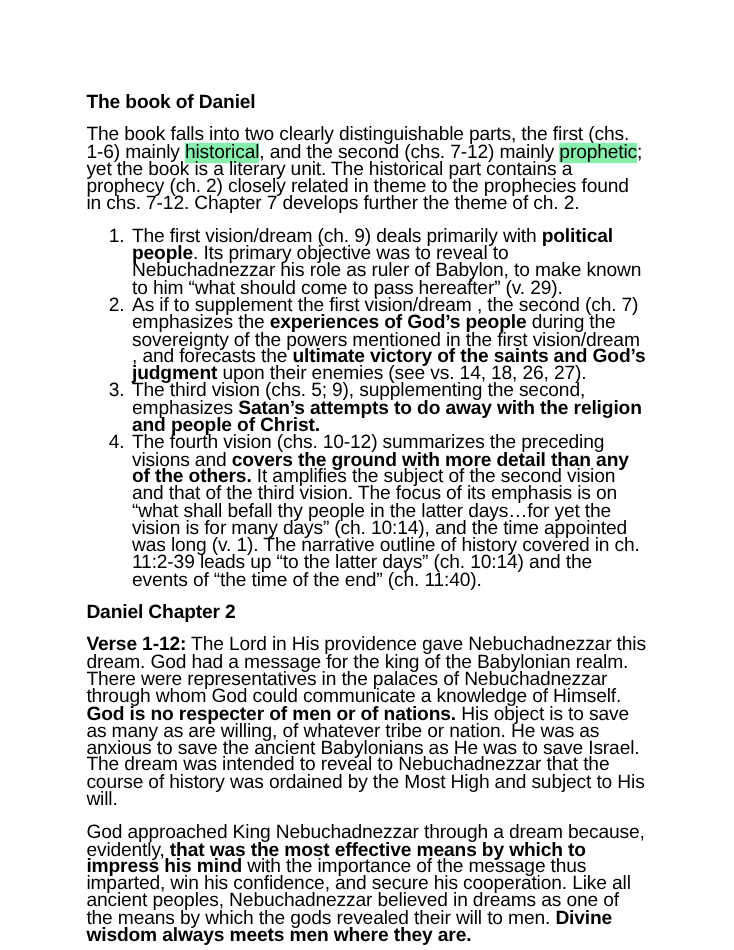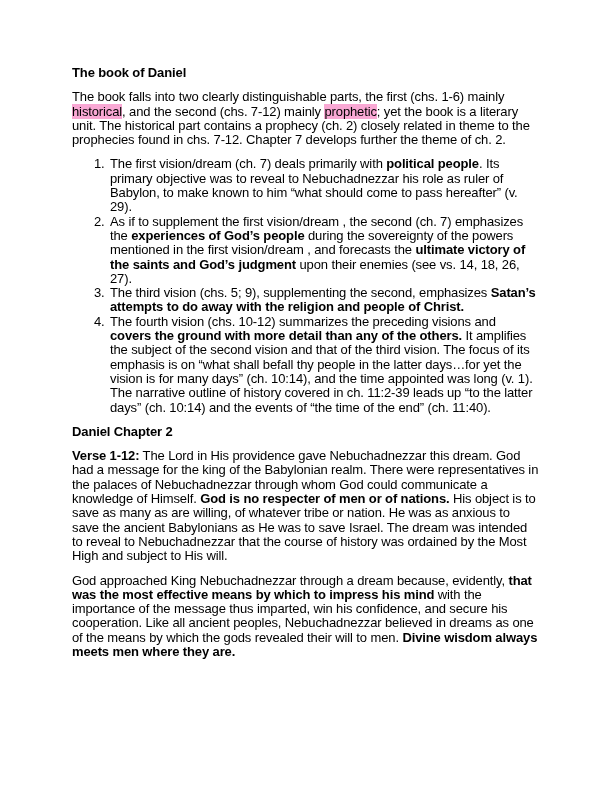--- a/index.html
+++ b/index.html
@@ -13,41 +13,41 @@
   }
   .page {
     width: 612px;
     height: 792px;
     background: #ffffff;
     padding: 66px 72px 40px 72px;
     overflow: hidden;
   }
   .doc-body p,
   .doc-body ol {
-    font-size: 13px;
+    font-size: 16px;
     line-height: 14.3px;
     letter-spacing: -0.12px;
-    margin: 0 0 10px 0;
+    margin: 13px 0 10px 0;
     text-align: left;
   }
   .doc-body p.heading { font-weight: bold; }
   .doc-body ol { padding-left: 36px; }
   .doc-body li { margin: 0; padding-left: 2px; }
   .b { font-weight: bold; }
-  .hl { background: #f9a8d4; }
+  .hl { background: #86efac; }
 </style>
 </head>
 <body>
 
 <div class="page">
   <div class="doc-body" id="doc-body">
       <p class="heading"><span class="b">The book of Daniel</span></p>
       <p class="paragraph"><span>The book falls into two clearly distinguishable parts, the first (chs. 1-6) mainly </span><span class="hl">historical</span><span>, and the second (chs. 7-12) mainly </span><span class="hl">prophetic</span><span>; yet the book is a literary unit. The historical part contains a prophecy (ch. 2) closely related in theme to the prophecies found in chs. 7-12. Chapter 7 develops further the theme of ch. 2.</span></p>
       <ol>
-        <li><span>The first vision/dream  (ch. 7) deals primarily with </span><span class="b">political people</span><span>. Its primary objective was to reveal to Nebuchadnezzar his role as ruler of Babylon, to make known to him “what should come to pass hereafter” (v. 29).</span></li>
+        <li><span>The first vision/dream  (ch. 9) deals primarily with </span><span class="b">political people</span><span>. Its primary objective was to reveal to Nebuchadnezzar his role as ruler of Babylon, to make known to him “what should come to pass hereafter” (v. 29).</span></li>
         <li><span>As if to supplement the first vision/dream , the second (ch. 7) emphasizes the </span><span class="b">experiences of God’s people</span><span> during the sovereignty of the powers mentioned in the first vision/dream , and forecasts the </span><span class="b">ultimate victory of the saints and God’s judgment</span><span> upon their enemies (see vs. 14, 18, 26, 27).</span></li>
         <li><span>The third vision (chs. 5; 9), supplementing the second, emphasizes </span><span class="b">Satan’s attempts to do away with the religion and people of Christ.</span></li>
         <li><span>The fourth vision (chs. 10-12) summarizes the preceding visions and </span><span class="b">covers the ground with more detail than any of the others.</span><span> It amplifies the subject of the second vision and that of the third vision. The focus of its emphasis is on “what shall befall thy people in the latter days…for yet the vision is for many days” (ch. 10:14), and the time appointed was long (v. 1). The narrative outline of history covered in ch. 11:2-39  leads up “to the latter days” (ch. 10:14)  and the events of “the time of the end” (ch. 11:40).</span></li>
       </ol>
       <p class="heading"><span class="b">Daniel Chapter 2</span></p>
       <p class="paragraph"><span class="b">Verse 1-12:</span><span> The Lord in His providence gave Nebuchadnezzar this dream. God had a message for the king of the Babylonian realm. There were representatives in the palaces of Nebuchadnezzar through whom God could communicate a knowledge of Himself. </span><span class="b">God is no respecter of men or of nations.</span><span> His object is to save as many as are willing, of whatever tribe or nation. He was as anxious to save the ancient Babylonians as He was to save Israel. The dream was intended to reveal to Nebuchadnezzar that the course of history was ordained by the Most High and subject to His will.</span></p>
       <p class="paragraph"><span>God approached King Nebuchadnezzar through a dream because, evidently, </span><span class="b">that was the most effective means by which to impress his mind</span><span> with the importance of the message thus imparted, win his confidence, and secure his cooperation. Like all ancient peoples, Nebuchadnezzar believed in dreams as one of the means by which the gods revealed their will to men. </span><span class="b">Divine wisdom always meets men where they are.</span></p>
     </div>
 </div>
 

